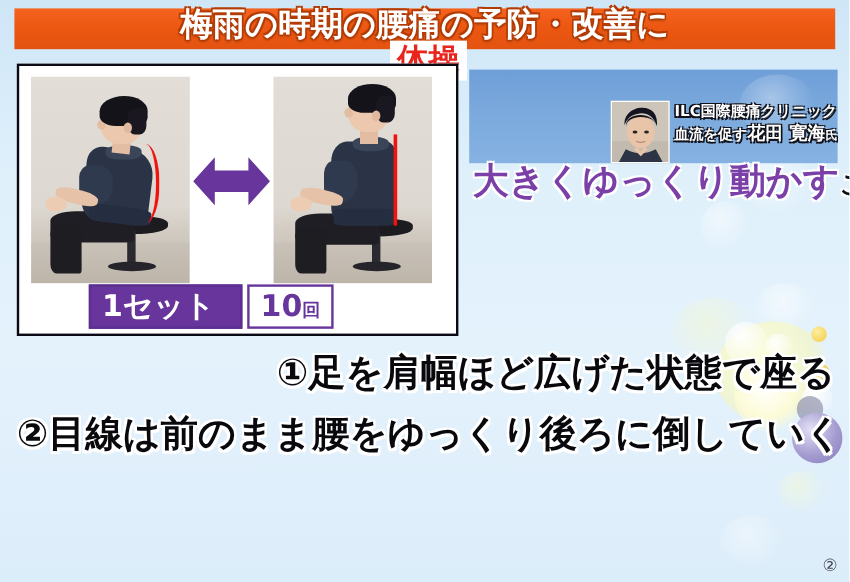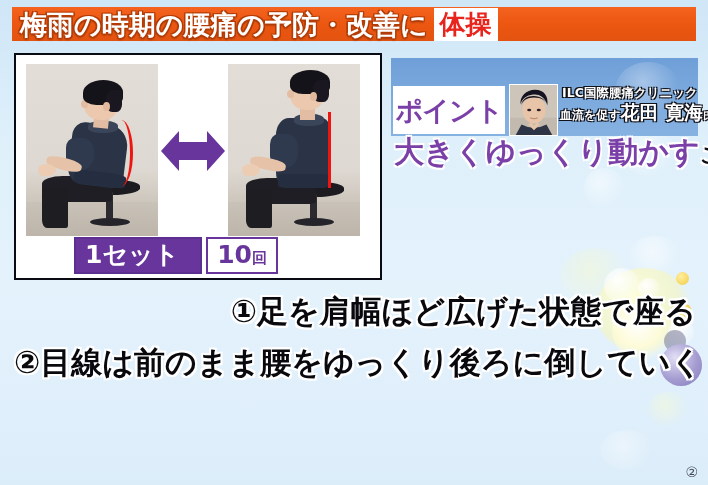--- a/index.html
+++ b/index.html
@@ -59,20 +59,21 @@
   
   .titlebar {
     position: absolute;
     left: 12px; top: 7px;
     width: 684px; height: 34px;
     background: linear-gradient(180deg, #f4631f 0%, #ec5711 48%, #e35310 100%);
     display: flex;
     align-items: center;
     padding: 0 8px;
     box-sizing: border-box;
+    flex-direction: column;
   }
   .title-text {
     color: #ffffff;
     font-size: 27px;
     font-weight: bold;
     letter-spacing: 0px;
     line-height: 1;
     text-shadow:
       -1.4px -1.4px 0 #b33c06, 1.4px -1.4px 0 #b33c06,
       -1.4px 1.4px 0 #b33c06, 1.4px 1.4px 0 #b33c06,
@@ -243,21 +244,21 @@
     color: #ffffff;
     font-weight: bold;
     line-height: 1.15;
     white-space: nowrap;
     margin-top: 2px;
     text-shadow:
       -1.3px -1.3px 0 #111118, 1.3px -1.3px 0 #111118,
       -1.3px 1.3px 0 #111118, 1.3px 1.3px 0 #111118;
   }
   .credit .small { font-size: 12px; }
-  .credit .big { font-size: 19px; }
+  .credit .big { font-size: 15px; }
   .credit .suffix { font-size: 10px; }
 
   .point-lines {
     position: absolute;
     left: 394px; top: 137px;
     width: 312px;
   }
   .pl-row { line-height: 1; white-space: nowrap; }
   .pl-row.r1 { margin-bottom: 4px; }
   .pt-purple {
@@ -414,23 +415,20 @@
     <div class="labels">
       <div class="lab-set">1セット</div>
       <div class="lab-reps"><span>10</span><span class="unit">回</span></div>
     </div>
   </div>
 
   <div class="point-band">
     <div class="glow"></div>
   </div>
 
-  <div class="point-chip">
-    <span>ポイント</span>
-  </div>
 
   <div class="portrait">
     <svg viewBox="0 0 49 52" width="100%" height="100%" preserveAspectRatio="none">
       <rect x="0" y="0" width="49" height="52" fill="#cdc5ba"></rect>
       <rect x="0" y="34" width="49" height="18" fill="#c2baae"></rect>
       <ellipse cx="25" cy="26" rx="12" ry="14" fill="#e8c4a8"></ellipse>
       <path d="M12 21 C12 8, 38 8, 38 22 C38 16, 33 13, 25 13 C18 13, 13 16, 12 21 Z" fill="#141119"></path>
       <path d="M11 20 C10 12, 17 5, 26 5 C36 5, 40 12, 39 21 C36 12, 30 9, 24 10 C17 11, 13 14, 11 20 Z" fill="#161320"></path>
       <ellipse cx="20" cy="26" rx="2.1" ry="1.4" fill="#2a2026"></ellipse>
       <ellipse cx="30" cy="26" rx="2.1" ry="1.4" fill="#2a2026"></ellipse>

